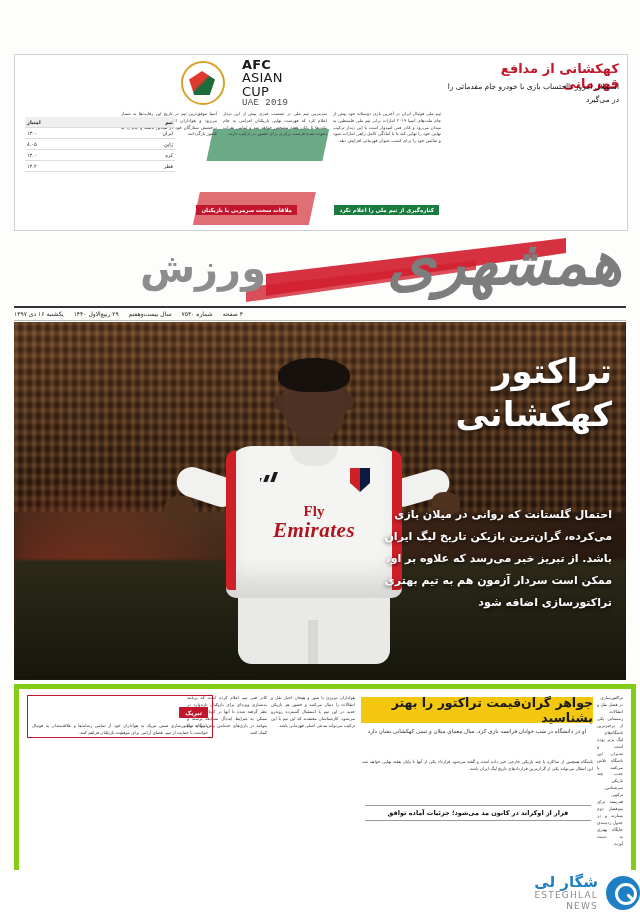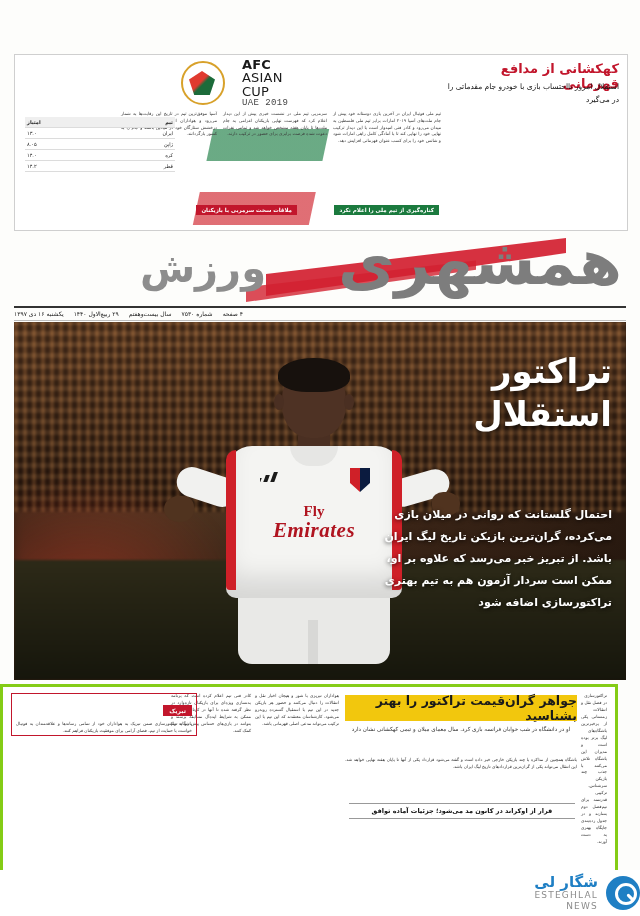--- a/index.html
+++ b/index.html
@@ -149,20 +149,21 @@
   .mast-title {
     position: absolute;
     right: 4px;
     top: -4px;
     font-size: 62px;
     font-weight: bold;
     color: #7d7d7d;
     direction: rtl;
     letter-spacing: -2px;
     line-height: 1;
+    font-style: italic;
   }
   .mast-varzesh {
     position: absolute;
     right: 360px;
     top: 12px;
     font-size: 40px;
     font-weight: bold;
     color: #8d8d8d;
     direction: rtl;
     line-height: 1;
@@ -331,26 +332,26 @@
     color: #fff;
     font-size: 11px;
     font-weight: bold;
     line-height: 2;
     text-shadow: 0 1px 4px rgba(0,0,0,.8);
   }
 
   
   .bottom {
     position: absolute;
-    left: 0;
+    left: 14px;
     top: 684px;
     width: 612px;
     height: 186px;
     background: #fff;
-    border: 3px solid #84cc16;
+    border: 5px solid #84cc16;
     overflow: hidden;
   }
   .yellow-head {
     position: absolute;
     right: 38px;
     top: 8px;
     width: 232px;
     height: 26px;
     background: #f2c70d;
     display: flex;
@@ -567,21 +568,21 @@
         <div class="f2">Emirates</div>
       </div>
       <div class="p-head"></div>
       <div class="p-ear"></div>
       <div class="p-ear r"></div>
       <div class="p-hair"></div>
     </div>
 
     <div class="photo-headline">
       <div class="h1">تراکتور</div>
-      <div class="h1">استقلال</div>
+      <div class="h1">کهکشانی</div>
     </div>
     <div class="photo-deck">احتمال گلستانت که روانی در میلان بازی می‌کرده، گران‌ترین بازیکن تاریخ لیگ ایران باشد. از تبریز خبر می‌رسد که علاوه بر او، ممکن است سردار آزمون هم به تیم بهتری تراکتورسازی اضافه شود</div>
   </div>
 
   <div class="bottom">
     <div class="yellow-head">جواهر گران‌قیمت تراکتور را بهتر بشناسید</div>
     <div class="yellow-sub">او در دانشگاه در شب خوابان فرانسه بازی کرد. سال معمای میلان و تیمی کهکشانی نشان دارد</div>
 
     <div class="col" style="right:8px; top:6px; width:26px; height:174px;">تراکتورسازی در فصل نقل و انتقالات زمستانی یکی از پرخبرترین باشگاه‌های لیگ برتر بوده است و مدیران این باشگاه تلاش می‌کنند با جذب چند بازیکن سرشناس، ترکیبی قدرتمند برای نیم‌فصل دوم بسازند و در جدول رده‌بندی جایگاه بهتری به دست آورند.</div>
     <div class="col" style="right:276px; top:6px; width:84px; height:174px;">هواداران تبریزی با شور و هیجان اخبار نقل و انتقالات را دنبال می‌کنند و حضور هر بازیکن جدید در این تیم با استقبال گسترده روبه‌رو می‌شود. کارشناسان معتقدند که این تیم با این ترکیب می‌تواند مدعی اصلی قهرمانی باشد.</div>

